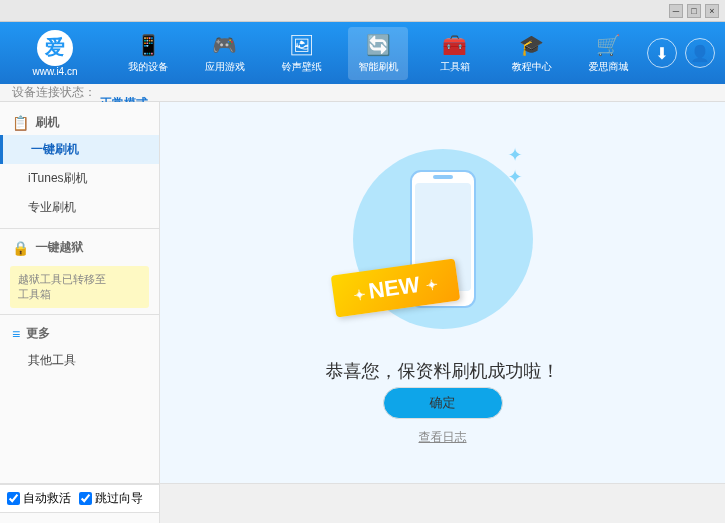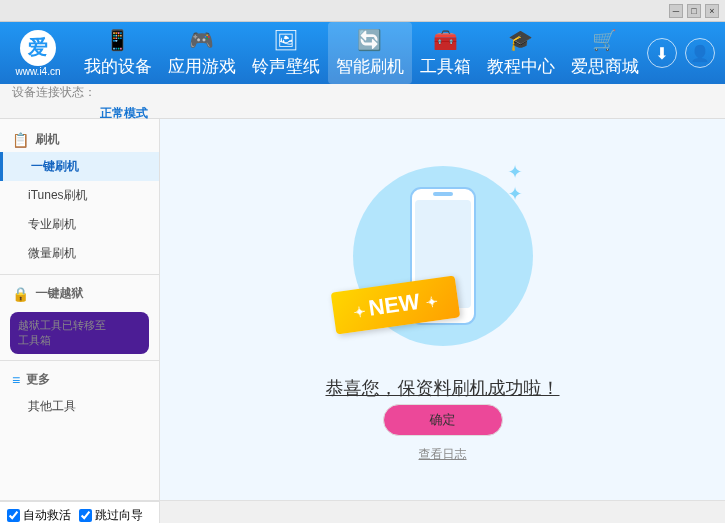--- a/index.html
+++ b/index.html
@@ -87,21 +87,21 @@
       padding: 6px 8px;
       border-radius: 4px;
       min-width: 60px;
     }
     .nav-item.active { background: rgba(255,255,255,0.2); }
     .nav-icon {
       font-size: 20px;
       margin-bottom: 3px;
     }
     .nav-label {
-      font-size: 17px;
+      font-size: 10px;
       white-space: nowrap;
     }
     .nav-right {
       display: flex;
       gap: 8px;
       align-items: center;
     }
     .nav-right-btn {
       width: 30px;
       height: 30px;
@@ -110,25 +110,25 @@
       color: #fff;
       display: flex;
       align-items: center;
       justify-content: center;
       font-size: 16px;
       cursor: pointer;
     }
 
     
     .status-bar {
-      height: 35px;
+      height: 18px;
       background: #f5f5f5;
       border-bottom: 1px solid #ddd;
       display: flex;
-      align-items: flex-start;
+      align-items: center;
       padding: 0 12px;
       font-size: 12px;
       color: #555;
     }
     .status-bar .label { color: #888; margin-right: 4px; }
     .status-bar .value { color: #1976d2; font-weight: bold; margin-top: 21px; }
 
     
     .main-layout {
       display: flex;
@@ -169,22 +169,22 @@
       border-left: 3px solid #1976d2;
       font-weight: bold;
     }
     .sidebar-divider {
       height: 1px;
       background: #e0e0e0;
       margin: 6px 0;
     }
     .sidebar-grey-box {
       margin: 6px 10px;
-      background: #4c1d95;
-      border-radius: 8px;
+      background: #fef9c3;
+      border-radius: 3px;
       padding: 6px 8px;
       color: #888;
       font-size: 11px;
     }
     .sidebar-lock-icon {
       color: #aaa;
       font-size: 11px;
     }
 
     
@@ -247,26 +247,25 @@
       top: 5px;
       right: 20px;
       color: #81d4fa;
       font-size: 18px;
     }
     .success-text {
       font-size: 18px;
       color: #333;
       margin-bottom: 4px;
       font-weight: 500;
-      text-decoration: underline;
     }
     .confirm-btn {
       width: 120px;
       height: 32px;
-      background: #ec4899;
+      background: #0ea5e9;
       border: 1px solid #ddd;
       border-radius: 16px;
       font-size: 13px;
       color: #333;
       cursor: pointer;
       margin-bottom: 10px;
     }
     .restore-link {
       color: #888;
       font-size: 12px;
@@ -369,23 +368,20 @@
       <span>刷机</span>
     </div>
     <div class="sidebar-item active">
       <span>一键刷机</span>
     </div>
     <div class="sidebar-item">
       <span>iTunes刷机</span>
     </div>
     <div class="sidebar-item">
       <span>专业刷机</span>
-    </div>
-    <div class="sidebar-item">
-      <span>微量刷机</span>
     </div>
     <div class="sidebar-divider"></div>
 
     <div class="sidebar-section-header">
       <span class="icon sidebar-lock-icon">🔒</span>
       <span>一键越狱</span>
     </div>
     <div class="sidebar-grey-box">
       <span>越狱工具已转移至<br>工具箱</span>
     </div>

